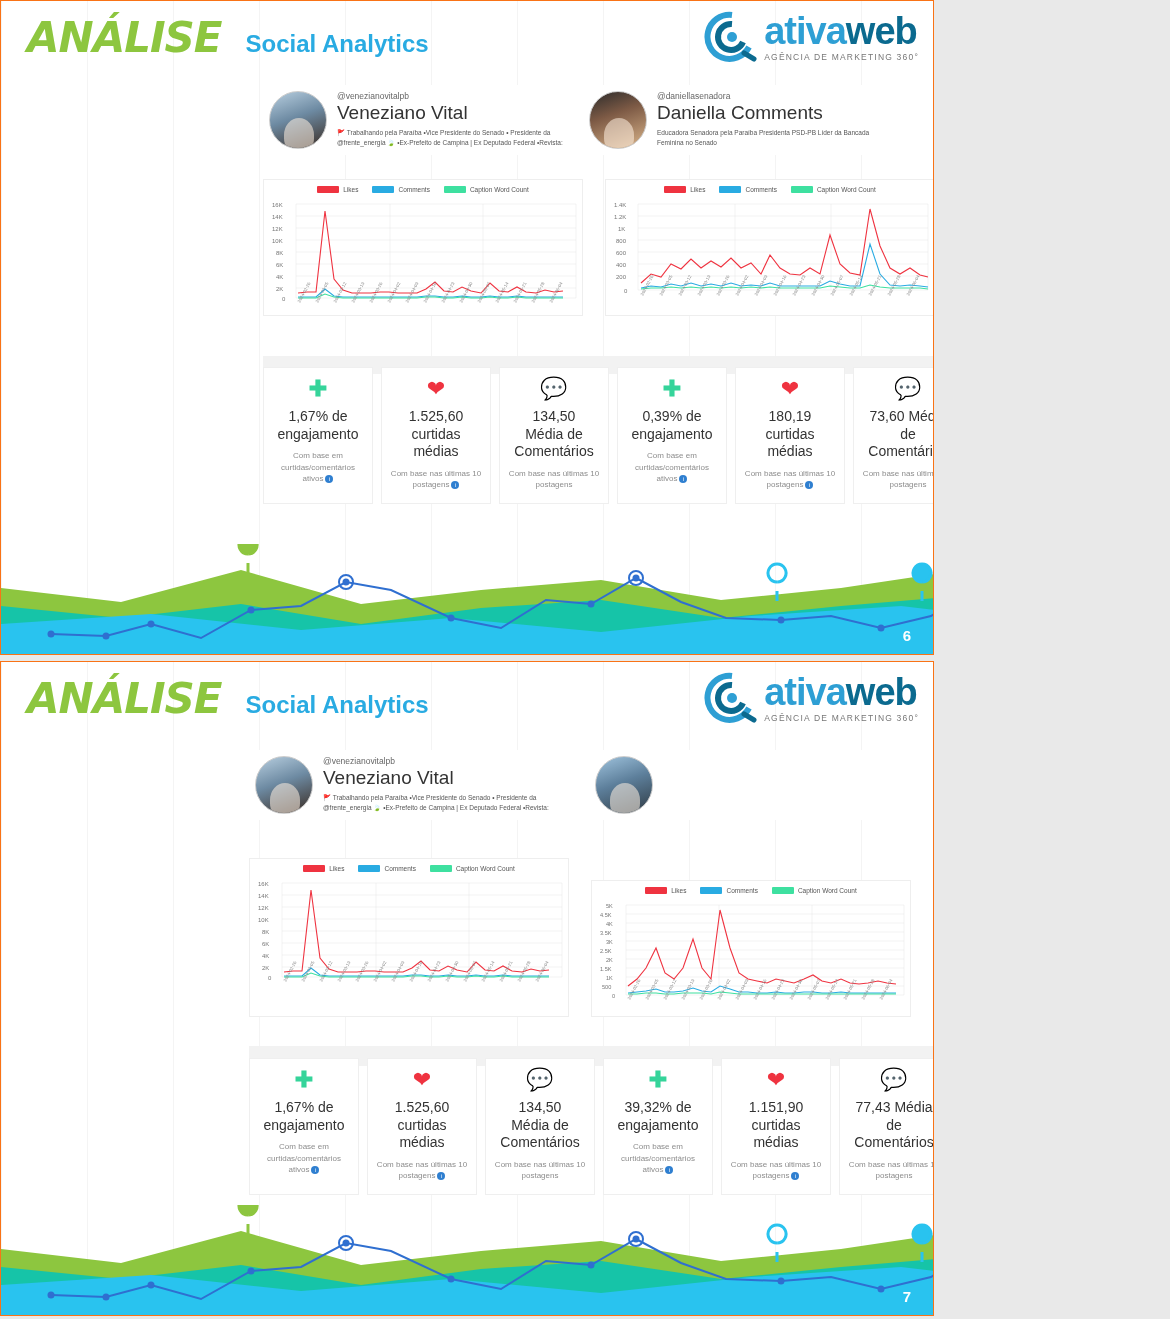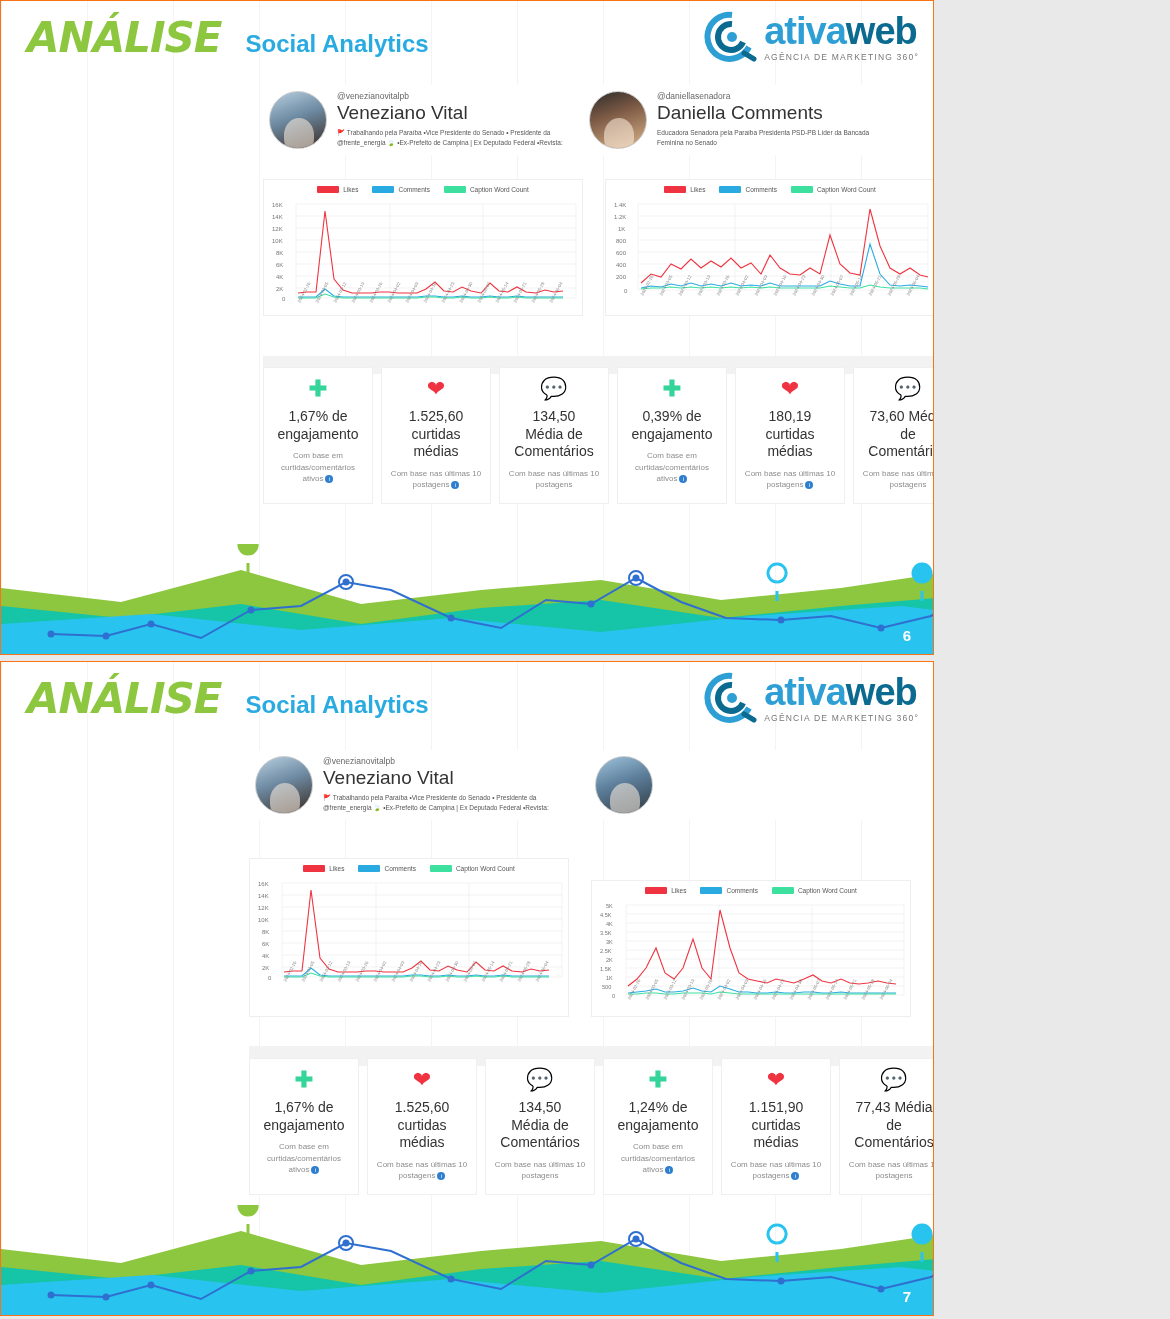--- a/index.html
+++ b/index.html
@@ -571,21 +571,21 @@
         <div class="m-sub"><span>Com base nas últimas 10 postagens</span><span class="info-dot">i</span></div>
       </div>
       <div class="metric">
         <div class="ic ic-chat">💬</div>
         <div class="m-main">134,50</div>
         <div class="m-main">Média de Comentários</div>
         <div class="m-sub">Com base nas últimas 10 postagens</div>
       </div>
       <div class="metric">
         <div class="ic ic-plus">✚</div>
-        <div class="m-main">1,24% de</div>
+        <div class="m-main">39,32% de</div>
         <div class="m-main">engajamento</div>
         <div class="m-sub"><span>Com base em curtidas/comentários ativos</span><span class="info-dot">i</span></div>
       </div>
       <div class="metric">
         <div class="ic ic-heart">❤</div>
         <div class="m-main">1.151,90</div>
         <div class="m-main">curtidas médias</div>
         <div class="m-sub"><span>Com base nas últimas 10 postagens</span><span class="info-dot">i</span></div>
       </div>
       <div class="metric">

